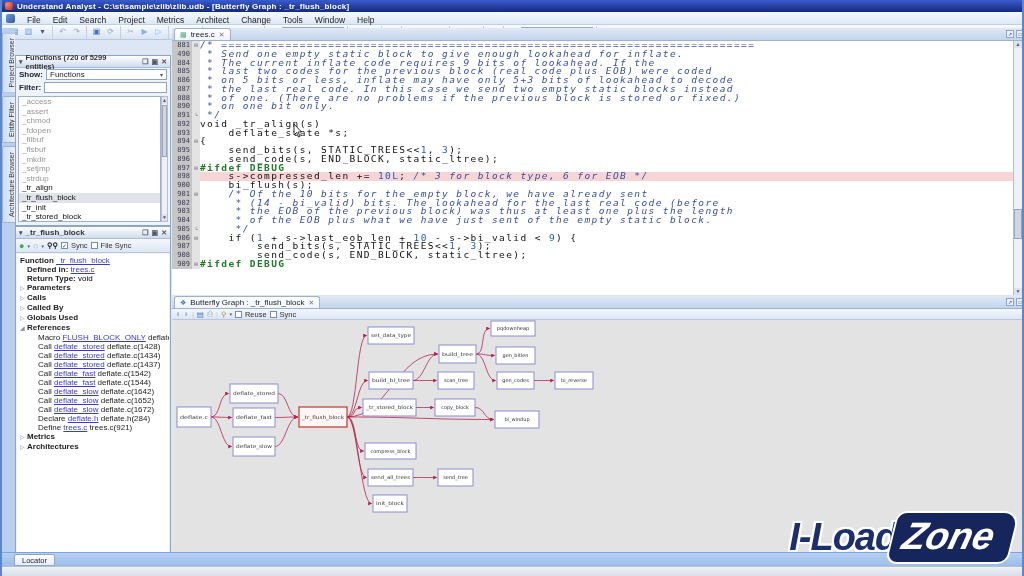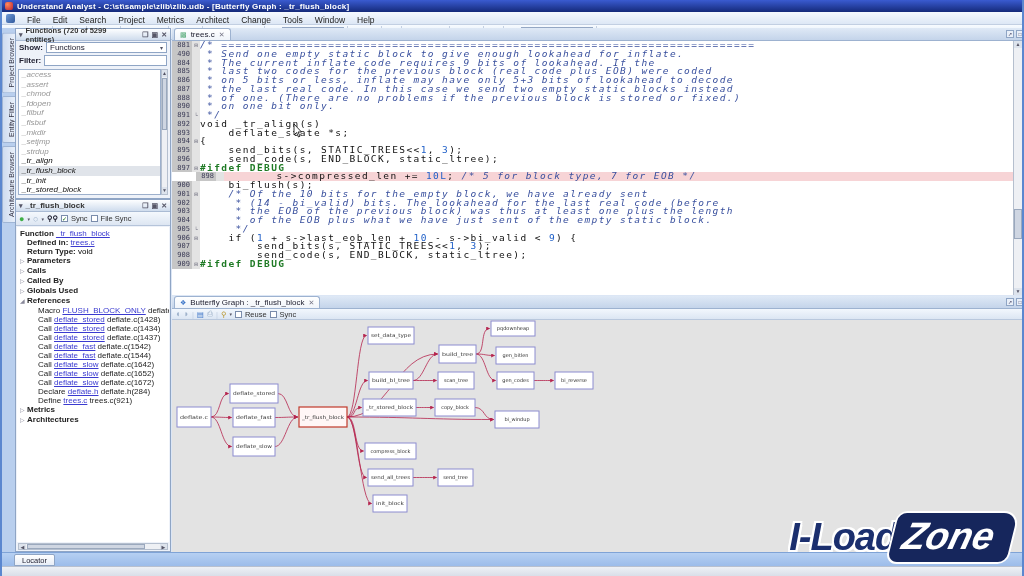--- a/index.html
+++ b/index.html
@@ -17,28 +17,28 @@
   
   .toolbar { position:absolute; left:0; top:25px; width:100%; height:15px; background:linear-gradient(#f7fbff,#d8e3f3); display:flex; align-items:center; padding-left:3px; border-bottom:1px solid #b9c8dd; }
   .tgroup { display:flex; align-items:center; gap:1px; padding:0 3px; border-right:1px solid #c3d0e2; height:13px; }
   .tbtn { min-width:13px; height:12px; display:flex; align-items:center; justify-content:center; font-size:8px; line-height:1; border-radius:2px; }
   .tcombo { display:flex; align-items:center; background:#fff; border:1px solid #94a7c4; height:11px; font-size:7.5px; padding:0 2px; gap:3px; color:#223; }
   .tinput { background:#fff; border:1px solid #94a7c4; height:11px; width:72px; font-size:7px; color:#667; padding:0 2px; font-family:"Liberation Sans",sans-serif; }
   
   .sidetabs { position:absolute; left:0; top:28px; width:13px; height:524px; background:#b9cfee; display:flex; flex-direction:column; gap:3px; padding-top:4px; }
   .vtab { writing-mode:vertical-lr; transform:rotate(180deg); font-size:7px; color:#334; background:linear-gradient(90deg,#e9f0fa,#cfdcf0); border:1px solid #9fb4d4; border-left:none; padding:5px 0; text-align:center; border-radius:0 2px 2px 0; }
   
-  .panel { position:absolute; background:#eef2f9; border:1px solid #8fa5c5; }
+  .panel { position:absolute; background:#eef2f9; border:1px solid #8fa5c5;margin-top:27px; }
   .phead { height:12px; background:linear-gradient(#fdfeff,#cfdced); display:flex; align-items:center; font-size:8px; font-weight:bold; color:#333; padding:0 3px; gap:3px; border-bottom:1px solid #aabbd4; }
   .phead .sp { flex:1; }
   .hicon { font-size:7px; color:#556; }
   .ctl-row { display:flex; align-items:center; font-size:8px; padding:1px 3px; gap:3px; color:#223; font-weight:bold; }
   .select { flex:1; background:#fff; border:1px solid #8fa5c5; height:11px; font-size:8px; font-weight:normal; display:flex; align-items:center; padding:0 3px; justify-content:space-between; }
   .input { flex:1; background:#fff; border:1px solid #8fa5c5; height:11px; }
-  .flist { position:absolute; left:2px; right:9px; top:40px; bottom:3px; background:#fff; border:1px solid #9db0cc; overflow:hidden;font-style:italic; }
+  .flist { position:absolute; left:2px; right:9px; top:40px; bottom:3px; background:#fff; border:1px solid #9db0cc; overflow:hidden; }
   .fitem { font-size:8px; padding:0 3px; height:9.6px; line-height:9.6px; color:#111; white-space:nowrap; }
   .fitem.dim { color:#979797; }
   .fitem.sel { background:#e0e4ea; }
   .vsb { position:absolute; top:40px; bottom:3px; right:2px; width:7px; background:#eef0f4; border:1px solid #b5bfce; }
   .vsb .thumb { position:absolute; left:0; width:100%; background:#cfd6e2; border:1px solid #9aa8bd; }
   .sbarrow { position:absolute; left:0; width:100%; height:7px; font-size:5px; text-align:center; color:#556; line-height:7px; background:#dde3ec; }
   
   .itoolbar { height:14px; display:flex; align-items:center; gap:3px; padding:0 3px; background:linear-gradient(#f4f8fd,#dde6f2); border-bottom:1px solid #b5c4da; font-size:7.5px; color:#333; }
   .chk { width:7px; height:7px; background:#fff; border:1px solid #7a8cab; display:inline-flex; align-items:center; justify-content:center; font-size:6px; color:#146e14; }
   .icontent { position:absolute; left:1px; right:1px; top:27px; bottom:9px; background:#fff; overflow:hidden; font-size:8px; padding:2px 0 0 3px; line-height:9px; }
@@ -55,21 +55,21 @@
   .tabbar { position:absolute; height:13px; background:linear-gradient(#dfe9f6,#c4d4ea); border-bottom:1px solid #9db2d0; display:flex; align-items:flex-end; padding-left:2px; }
   .tab { background:linear-gradient(#ffffff,#f0f4fa); border:1px solid #9db2d0; border-bottom:none; border-radius:3px 3px 0 0; font-size:8px; color:#223; padding:1px 5px; display:flex; gap:4px; align-items:center; height:12px; }
   .tab .x { color:#778; font-size:7px; }
   .tabbar .winbtns { position:absolute; right:2px; top:2px; display:flex; gap:2px; }
   .wbtn { width:8px; height:8px; border:1px solid #8fa5c5; background:#e9eff8; font-size:5px; line-height:7px; text-align:center; color:#446; }
   .editor { position:absolute; left:170px; top:41px; width:845px; height:254px; background:#fff; overflow:hidden; }
   .eline { display:flex; height:8.76px; line-height:8.76px; white-space:pre; }
   .eline .gnum { width:20px; background:#c6c6c6; color:#3a3a55; font-family:"DejaVu Sans Mono",monospace; font-size:7px; text-align:right; padding-right:2px; flex:0 0 auto; }
   .eline .gfold { width:8px; background:#e3e3e3; flex:0 0 auto; font-size:5px; color:#667; text-align:center; line-height:8.5px; }
   .eline .ecode { flex:1; font-family:"DejaVu Sans Mono",monospace; font-size:9.5px; letter-spacing:1.4px; color:#111; }
-  .eline.hl .ecode, .eline.hl { background:#f7d4d6;margin-left:24px; }
+  .eline.hl .ecode, .eline.hl { background:#f7d4d6; }
   .cm { color:#39509e; font-style:italic; }
   .pp { color:#1e7a24;font-weight:bold; }
   .num { color:#2060c8; }
   .editor-vsb { position:absolute; right:0px; top:41px; width:9px; height:254px; background:#eef0f4; border-left:1px solid #b5bfce; }
   
   .gtoolbar { position:absolute; left:170px; top:309px; width:854px; height:11px; background:linear-gradient(#f2f7fd,#dce6f3); border-bottom:1px solid #b9c8dd; display:flex; align-items:center; gap:3px; padding-left:3px; font-size:7.5px; color:#333; }
   .gcanvas { position:absolute; left:170px; top:320px; width:854px; height:233px; background:#e3e3e3; }
   .locatorbar { position:absolute; left:0; bottom:10px; width:100%; height:14px; background:linear-gradient(#b6d0f2,#9cbcea); border-top:1px solid #7fa3d6; }
   .loctab { position:absolute; left:12px; top:1px; background:linear-gradient(#fff,#e8eef7); border:1px solid #8fa5c5; border-radius:2px 2px 0 0; font-size:7.5px; padding:0 7px; height:12px; line-height:11px; color:#223; }
   .statusbar { position:absolute; left:0; bottom:0; width:100%; height:10px; background:linear-gradient(#eef1f6,#d9dee8); border-top:1px solid #b8c0cf; }
@@ -265,21 +265,21 @@
       <div class="eline"><span class="gnum">887</span><span class="gfold"></span><span class="ecode"><span class="cm"> * the last real code. In this case we send two empty static blocks instead</span></span></div>
       <div class="eline"><span class="gnum">888</span><span class="gfold"></span><span class="ecode"><span class="cm"> * of one. (There are no problems if the previous block is stored or fixed.)</span></span></div>
       <div class="eline"><span class="gnum">890</span><span class="gfold"></span><span class="ecode"><span class="cm"> * on one bit only.</span></span></div>
       <div class="eline"><span class="gnum">891</span><span class="gfold">└</span><span class="ecode"><span class="cm"> */</span></span></div>
       <div class="eline"><span class="gnum">892</span><span class="gfold"></span><span class="ecode"><span class="code">void _tr_align(s)</span></span></div>
       <div class="eline"><span class="gnum">893</span><span class="gfold"></span><span class="ecode"><span class="code">    deflate_state *s;</span></span></div>
       <div class="eline"><span class="gnum">894</span><span class="gfold">⊟</span><span class="ecode"><span class="code">{</span></span></div>
       <div class="eline"><span class="gnum">895</span><span class="gfold"></span><span class="ecode"><span class="code">    send_bits(s, STATIC_TREES&lt;&lt;</span><span class="num">1</span><span class="code">, </span><span class="num">3</span><span class="code">);</span></span></div>
       <div class="eline"><span class="gnum">896</span><span class="gfold"></span><span class="ecode"><span class="code">    send_code(s, END_BLOCK, static_ltree);</span></span></div>
       <div class="eline"><span class="gnum">897</span><span class="gfold">⊟</span><span class="ecode"><span class="pp">#ifdef DEBUG</span></span></div>
-      <div class="eline hl"><span class="gnum">898</span><span class="gfold"></span><span class="ecode"><span class="code">    s-&gt;compressed_len += </span><span class="num">10L</span><span class="code">; </span><span class="cm">/* 5 for block type, 7 for EOB */</span></span></div>
+      <div class="eline hl"><span class="gnum">898</span><span class="gfold"></span><span class="ecode"><span class="code">    s-&gt;compressed_len += </span><span class="num">10L</span><span class="code">; </span><span class="cm">/* 3 for block type, 6 for EOB */</span></span></div>
       <div class="eline"><span class="gnum">900</span><span class="gfold"></span><span class="ecode"><span class="code">    bi_flush(s);</span></span></div>
       <div class="eline"><span class="gnum">901</span><span class="gfold">⊟</span><span class="ecode"><span class="cm">    /* Of the 10 bits for the empty block, we have already sent</span></span></div>
       <div class="eline"><span class="gnum">902</span><span class="gfold"></span><span class="ecode"><span class="cm">     * (14 - bi_valid) bits. The lookahead for the last real code (before</span></span></div>
       <div class="eline"><span class="gnum">903</span><span class="gfold"></span><span class="ecode"><span class="cm">     * the EOB of the previous block) was thus at least one plus the length</span></span></div>
       <div class="eline"><span class="gnum">904</span><span class="gfold"></span><span class="ecode"><span class="cm">     * of the EOB plus what we have just sent of the empty static block.</span></span></div>
       <div class="eline"><span class="gnum">905</span><span class="gfold">└</span><span class="ecode"><span class="cm">     */</span></span></div>
       <div class="eline"><span class="gnum">906</span><span class="gfold">⊟</span><span class="ecode"><span class="code">    if (</span><span class="num">1</span><span class="code"> + s-&gt;last_eob_len + </span><span class="num">10</span><span class="code"> - s-&gt;bi_valid &lt; </span><span class="num">9</span><span class="code">) {</span></span></div>
       <div class="eline"><span class="gnum">907</span><span class="gfold"></span><span class="ecode"><span class="code">        send_bits(s, STATIC_TREES&lt;&lt;</span><span class="num">1</span><span class="code">, </span><span class="num">3</span><span class="code">);</span></span></div>
       <div class="eline"><span class="gnum">908</span><span class="gfold"></span><span class="ecode"><span class="code">        send_code(s, END_BLOCK, static_ltree);</span></span></div>
       <div class="eline"><span class="gnum">909</span><span class="gfold">⊟</span><span class="ecode"><span class="pp">#ifdef DEBUG</span></span></div>

